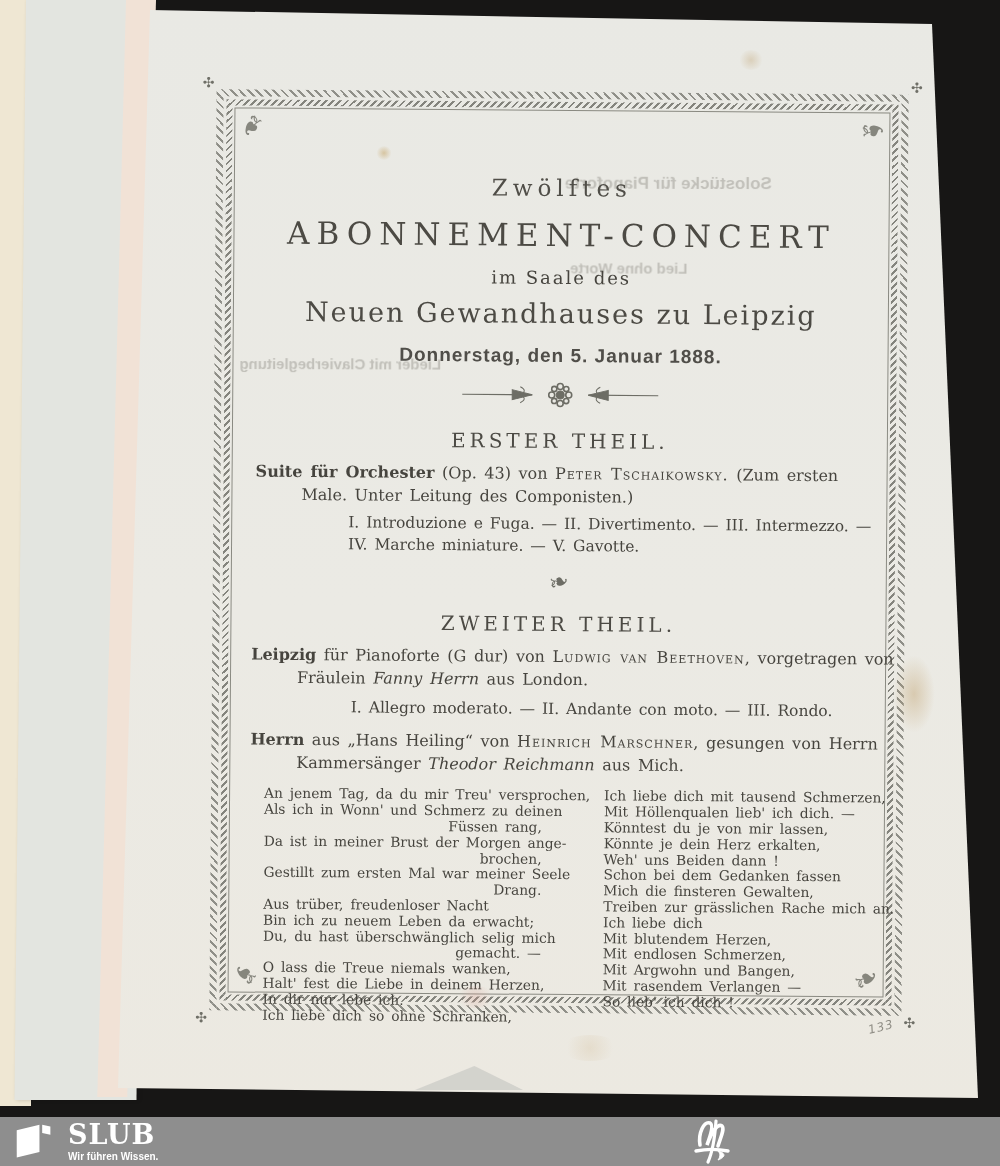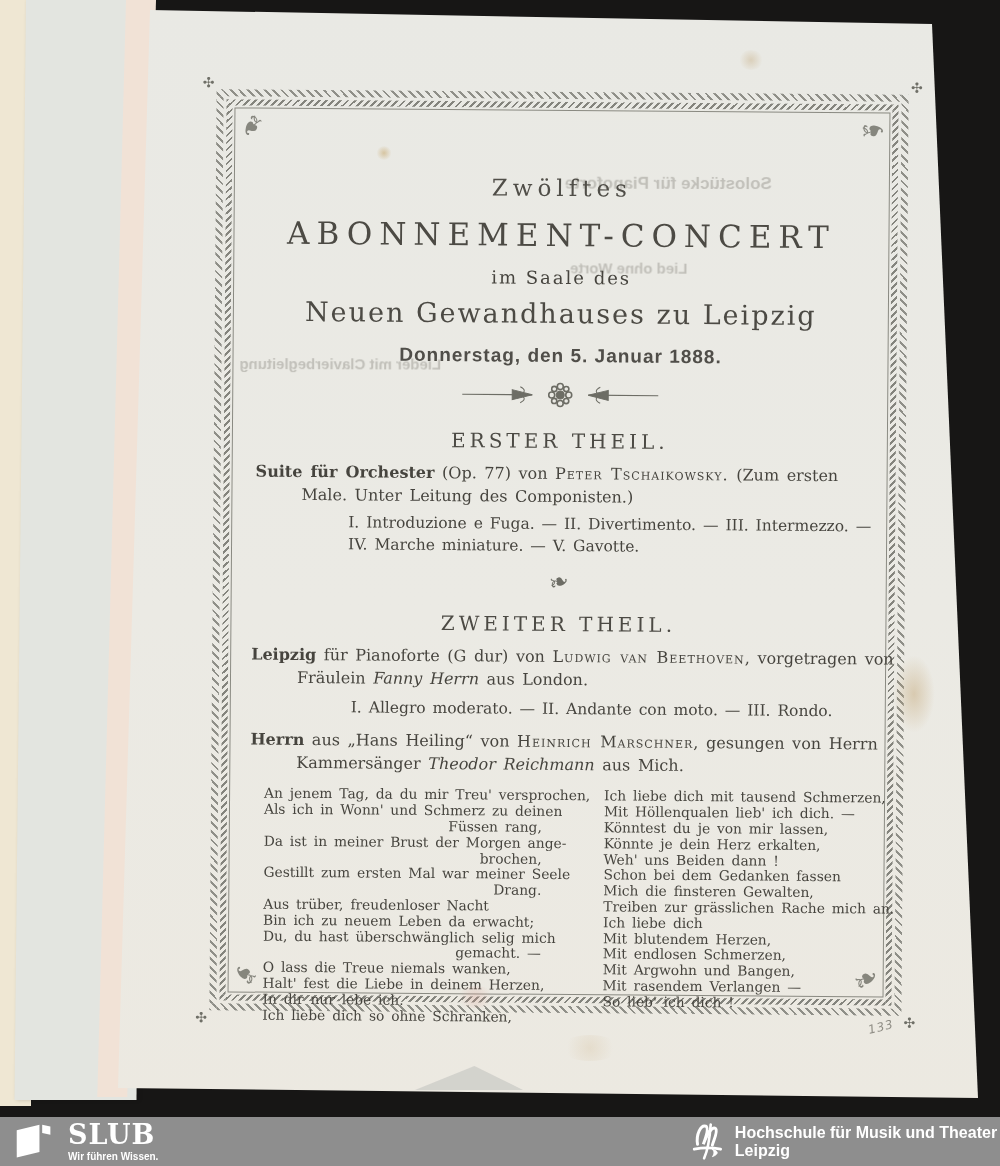--- a/index.html
+++ b/index.html
@@ -144,21 +144,21 @@
                   <circle cx="108.5" cy="14" r="3"></circle>
                 <circle cx="94" cy="8" r="2.6"></circle>
                   <circle cx="106" cy="8" r="2.6"></circle>
                 <circle cx="94" cy="20" r="2.6"></circle>
                   <circle cx="106" cy="20" r="2.6"></circle>
               </g>
             </g>
           </svg>
 
           <div class="theil">ERSTER THEIL.</div>
-          <p class="prog w1"><span class="lead">Suite für Orchester</span><span> (Op. 77) von </span><span class="sc">Peter Tschaikowsky.</span><span> (Zum ersten Male.  Unter Leitung des Componisten.)</span></p>
+          <p class="prog w1"><span class="lead">Suite für Orchester</span><span> (Op. 43) von </span><span class="sc">Peter Tschaikowsky.</span><span> (Zum ersten Male.  Unter Leitung des Componisten.)</span></p>
           <div class="movements">I. Introduzione e Fuga. — II. Divertimento. — III. Intermezzo. — IV. Marche miniature. — V. Gavotte.</div>
 
           <div><span class="sprig">❧</span></div>
 
           <div class="theil">ZWEITER THEIL.</div>
           <p class="prog w2"><span class="lead">Leipzig</span><span> für Pianoforte (G dur) von </span><span class="sc">Ludwig van Beethoven</span><span>, vorgetragen von Fräulein </span><span class="it">Fanny Herrn</span><span> aus London.</span></p>
           <div class="movements mv2">I. Allegro moderato. — II. Andante con moto. — III. Rondo.</div>
           <p class="prog w2"><span class="lead">Herrn</span><span> aus „Hans Heiling“ von </span><span class="sc">Heinrich Marschner</span><span>, gesungen von Herrn Kammersänger </span><span class="it">Theodor Reichmann</span><span> aus Mich.</span></p>
 
           <div class="poem">
@@ -223,15 +223,14 @@
   </div>
   <div class="hmt">
     <svg class="hmt-icon" viewBox="0 0 52 52">
       <g stroke="#fff" fill="none" stroke-linecap="round">
         <path d="M14 30 C12 18 18 6 24 8 C28 10 24 22 21 30 C26 16 32 8 36 11 C39 14 34 24 32 31" stroke-width="3.6"></path>
         <path d="M30 6 C29 20 27 36 22 47" stroke-width="3.2"></path>
         <path d="M10 36 C20 34 32 34 42 36" stroke-width="3.4"></path>
         <path d="M32 36 C40 38 40 42 32 45 C35 41 34 38 32 36 Z" fill="#fff" stroke-width="1"></path>
       </g>
     </svg>
-    <div class="hmt-label">Hochschule für Musik und Theater Leipzig</div>
   </div>
 </div>
 
 </body></html>

